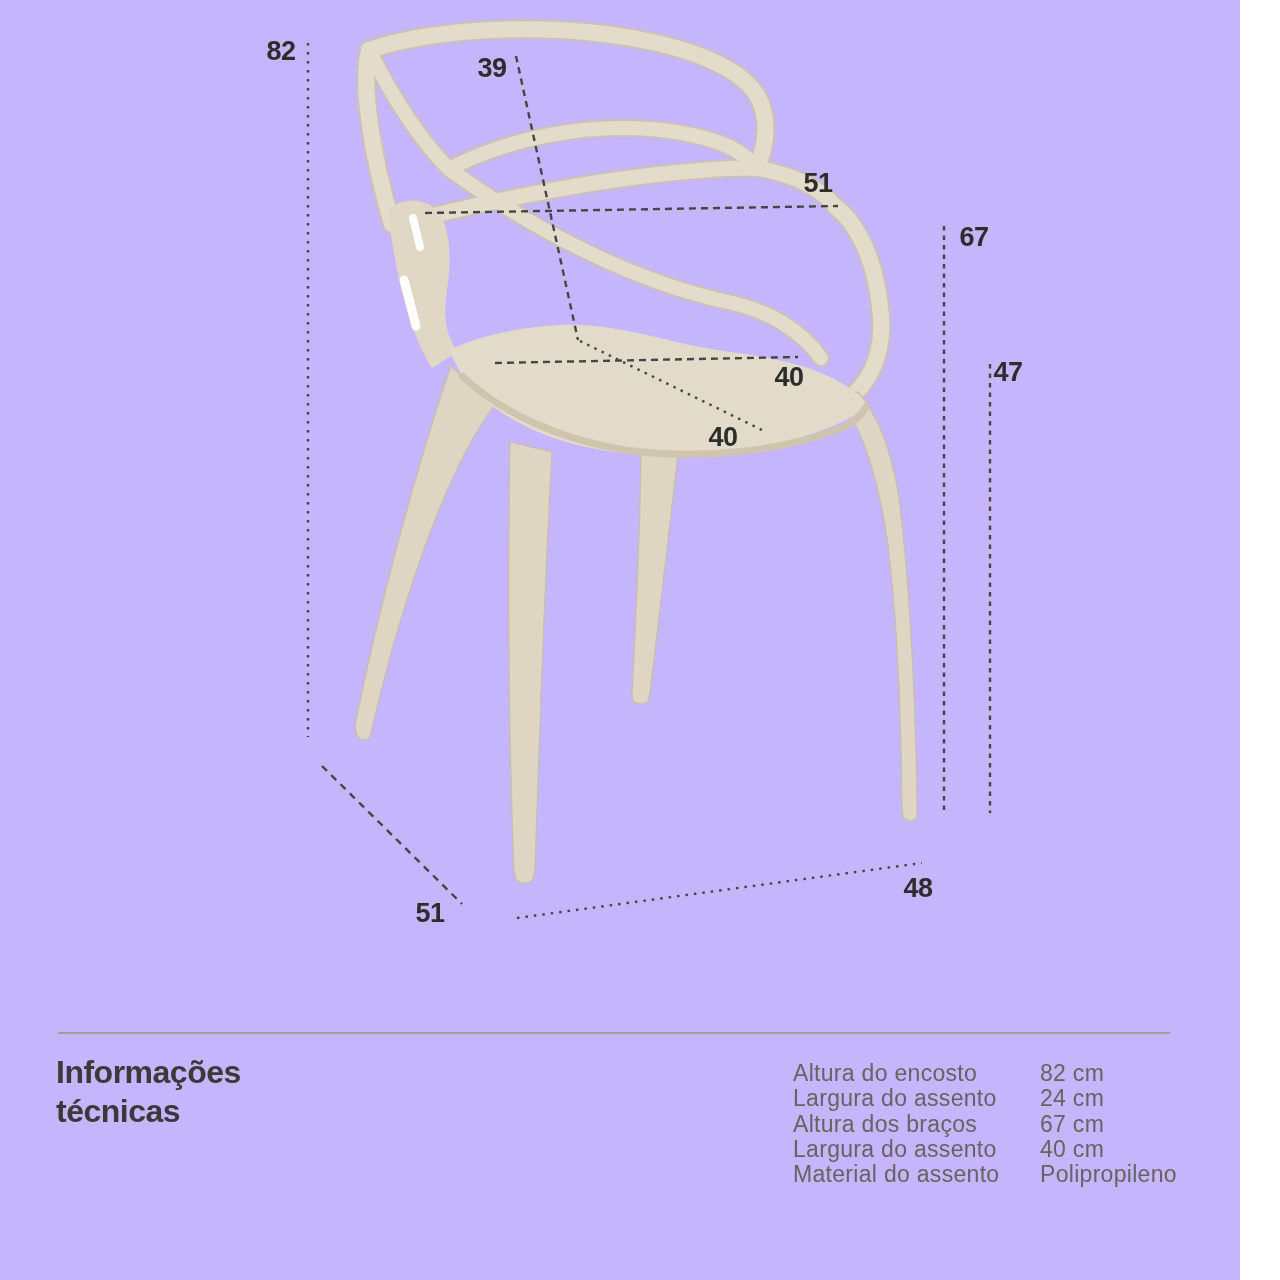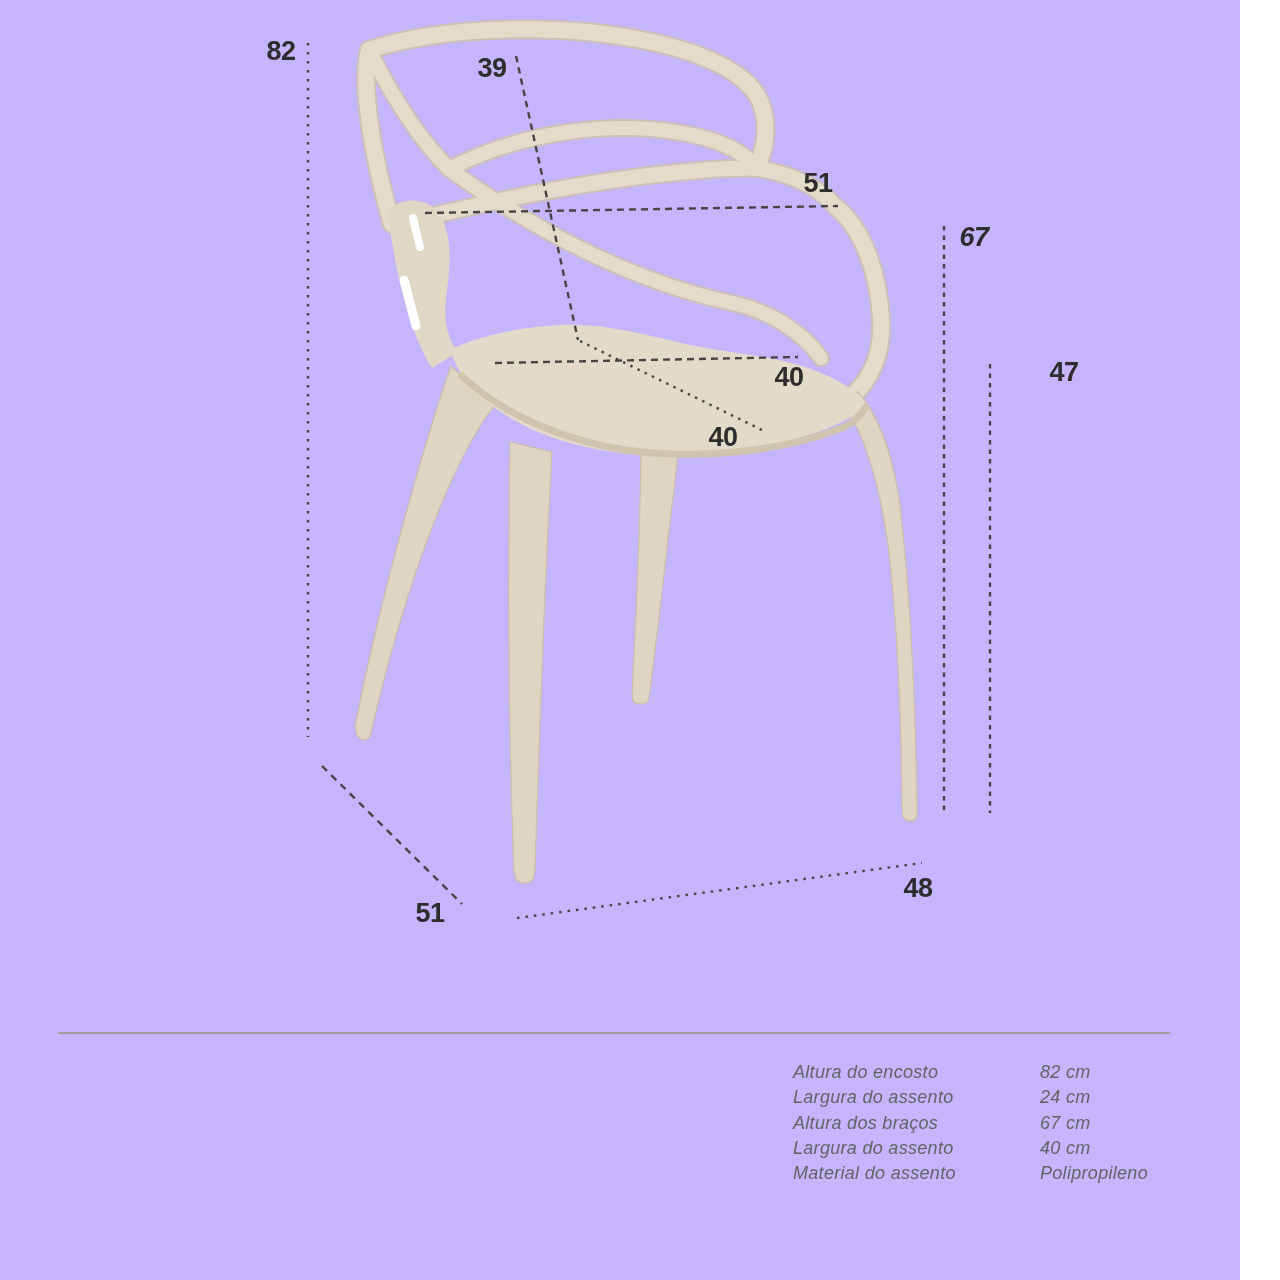--- a/index.html
+++ b/index.html
@@ -37,21 +37,21 @@
     position:absolute;left:58px;top:1032px;width:1112px;height:2px;
     background:#9e9e9e;
   }
   .tech-heading{
     position:absolute;left:56px;top:1053px;
     font-size:32px;font-weight:bold;color:#3a3a3a;line-height:39px;
     letter-spacing:-0.5px;
   }
   .spec-table{
     position:absolute;left:793px;top:1060px;
-    font-size:18px;color:#646464;letter-spacing:0.3px;font-style:italic;
+    font-size:23px;color:#646464;letter-spacing:0.3px;
   }
   .spec-row{display:grid;grid-template-columns:247px auto;height:25.3px;align-items:center;}
   .spec-value{white-space:nowrap;}
 </style>
 </head>
 <body>
 
 <div class="stage">
 
   <svg class="chair-svg" viewBox="0 0 1280 1280">
@@ -122,29 +122,33 @@
       <path class="dim" d="M 944,226 L 944,815" stroke-dasharray="4.5 5"></path>
       <path class="dim" d="M 990,364 L 990,813" stroke-dasharray="4.5 5"></path>
       <path class="dim" d="M 322,766 L 462,904" stroke-dasharray="7 6"></path>
       <path class="dim" d="M 517,918 L 922,863" stroke-dasharray="2.5 6"></path>
     </g>
   </svg>
 
   <div class="dim-label" style="left:281px;top:51px;">82</div>
   <div class="dim-label" style="left:492px;top:68px;">39</div>
   <div class="dim-label" style="left:818px;top:183px;">51</div>
-  <div class="dim-label" style="left:974px;top:237px;font-style:italic;">67</div>
-  <div class="dim-label" style="left:1064px;top:372px;">47</div>
+  <div class="dim-label" style="left:974px;top:237px;">67</div>
+  <div class="dim-label" style="left:1008px;top:372px;">47</div>
   <div class="dim-label" style="left:789px;top:377px;">40</div>
   <div class="dim-label" style="left:723px;top:437px;">40</div>
   <div class="dim-label" style="left:430px;top:913px;">51</div>
   <div class="dim-label" style="left:918px;top:888px;">48</div>
 
   <div class="divider"></div>
 
+  <div class="tech-heading">
+    <div>Informações</div>
+    <div>técnicas</div>
+  </div>
 
   <div class="spec-table">
     <div class="spec-row">
       <span class="spec-label">Altura do encosto</span>
       <span class="spec-value">82 cm</span>
     </div>
     <div class="spec-row">
       <span class="spec-label">Largura do assento</span>
       <span class="spec-value">24 cm</span>
     </div>

